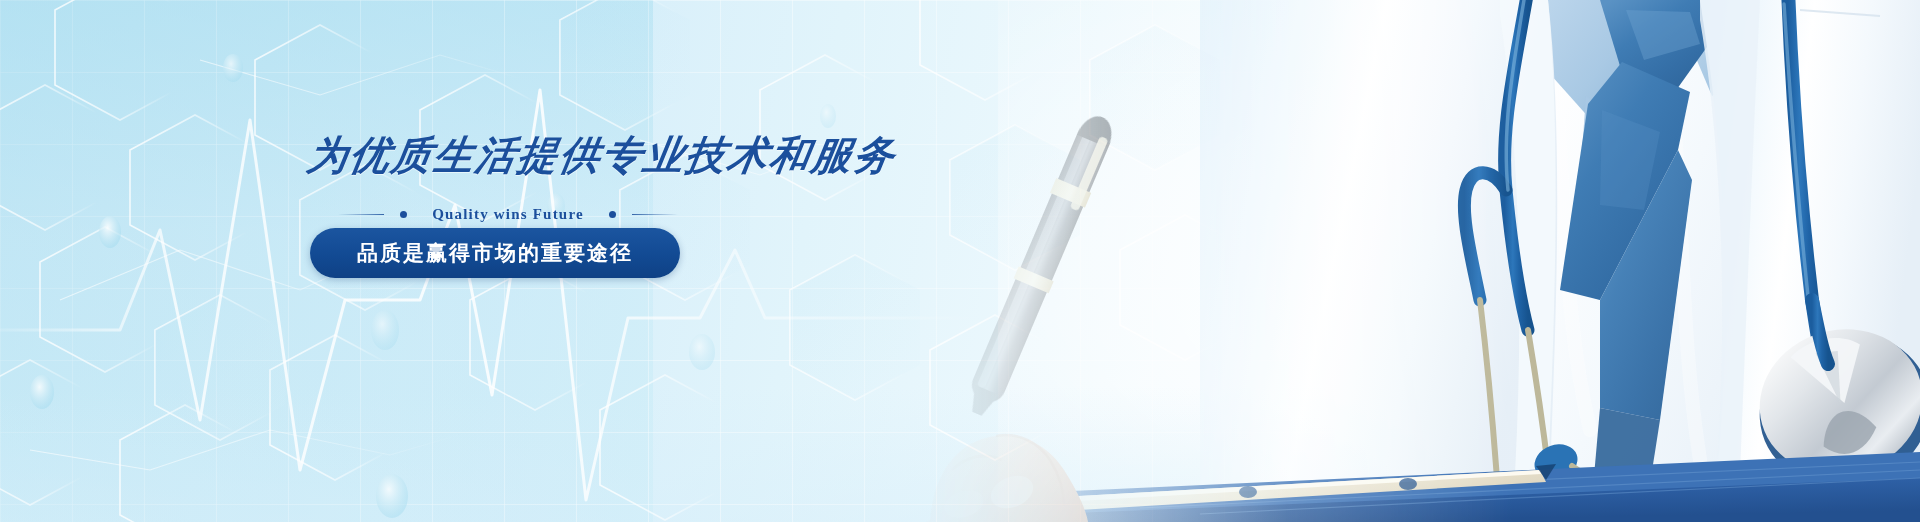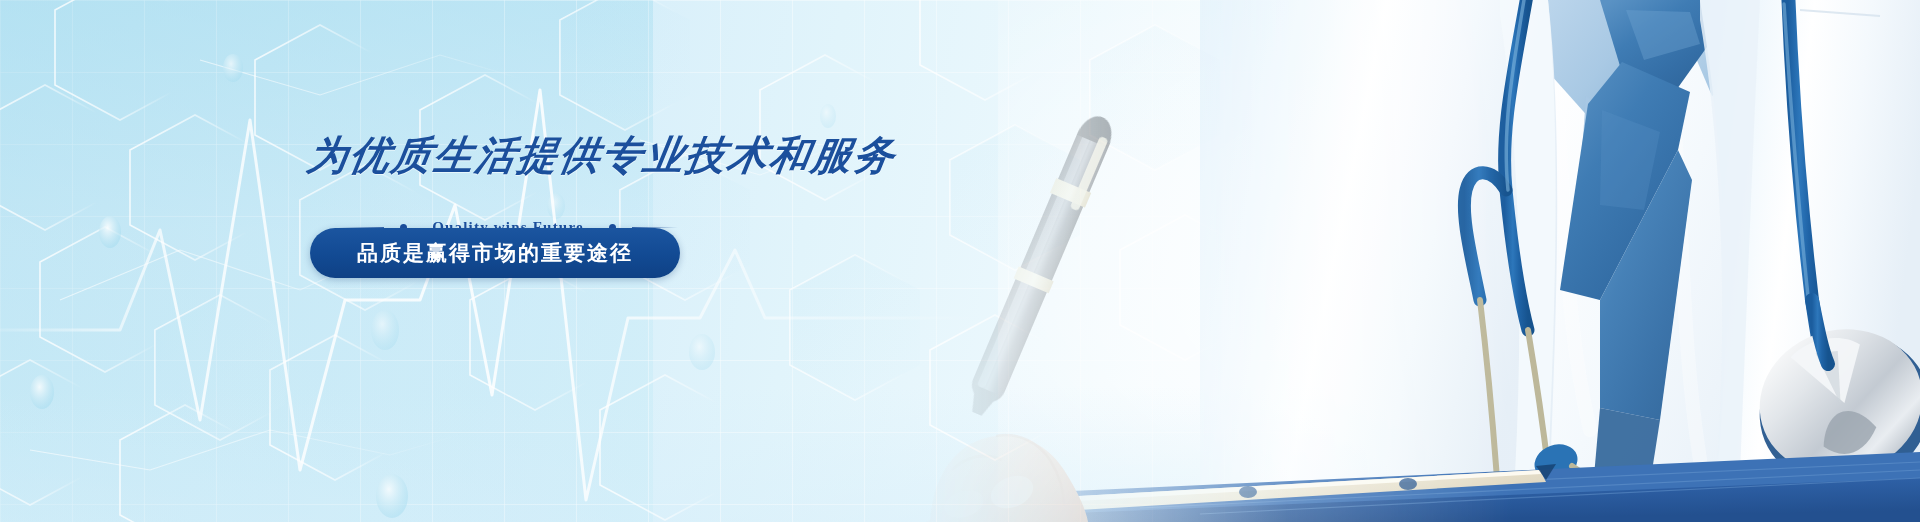--- a/index.html
+++ b/index.html
@@ -75,21 +75,21 @@
     letter-spacing:2px;
     color:#1b4f9c;
     white-space:nowrap;
     text-shadow:0 1px 0 rgba(255,255,255,.55);
     transform:skewX(-9deg);
     font-family:"DejaVu Sans","Liberation Sans", sans-serif;
   }
 
   .sub-row{
     position:absolute;
-    left:38px; top:215px;
+    left:38px; top:202px;
     width:340px; height:24px;
     display:flex; align-items:center; gap:16px;
   }
   .sub-line{
     height:1px; flex:1;
     background:linear-gradient(90deg, rgba(28,79,156,0) 0%, rgba(28,79,156,.85) 100%);
   }
   .sub-line.right{
     background:linear-gradient(90deg, rgba(28,79,156,.85) 0%, rgba(28,79,156,0) 100%);
   }

